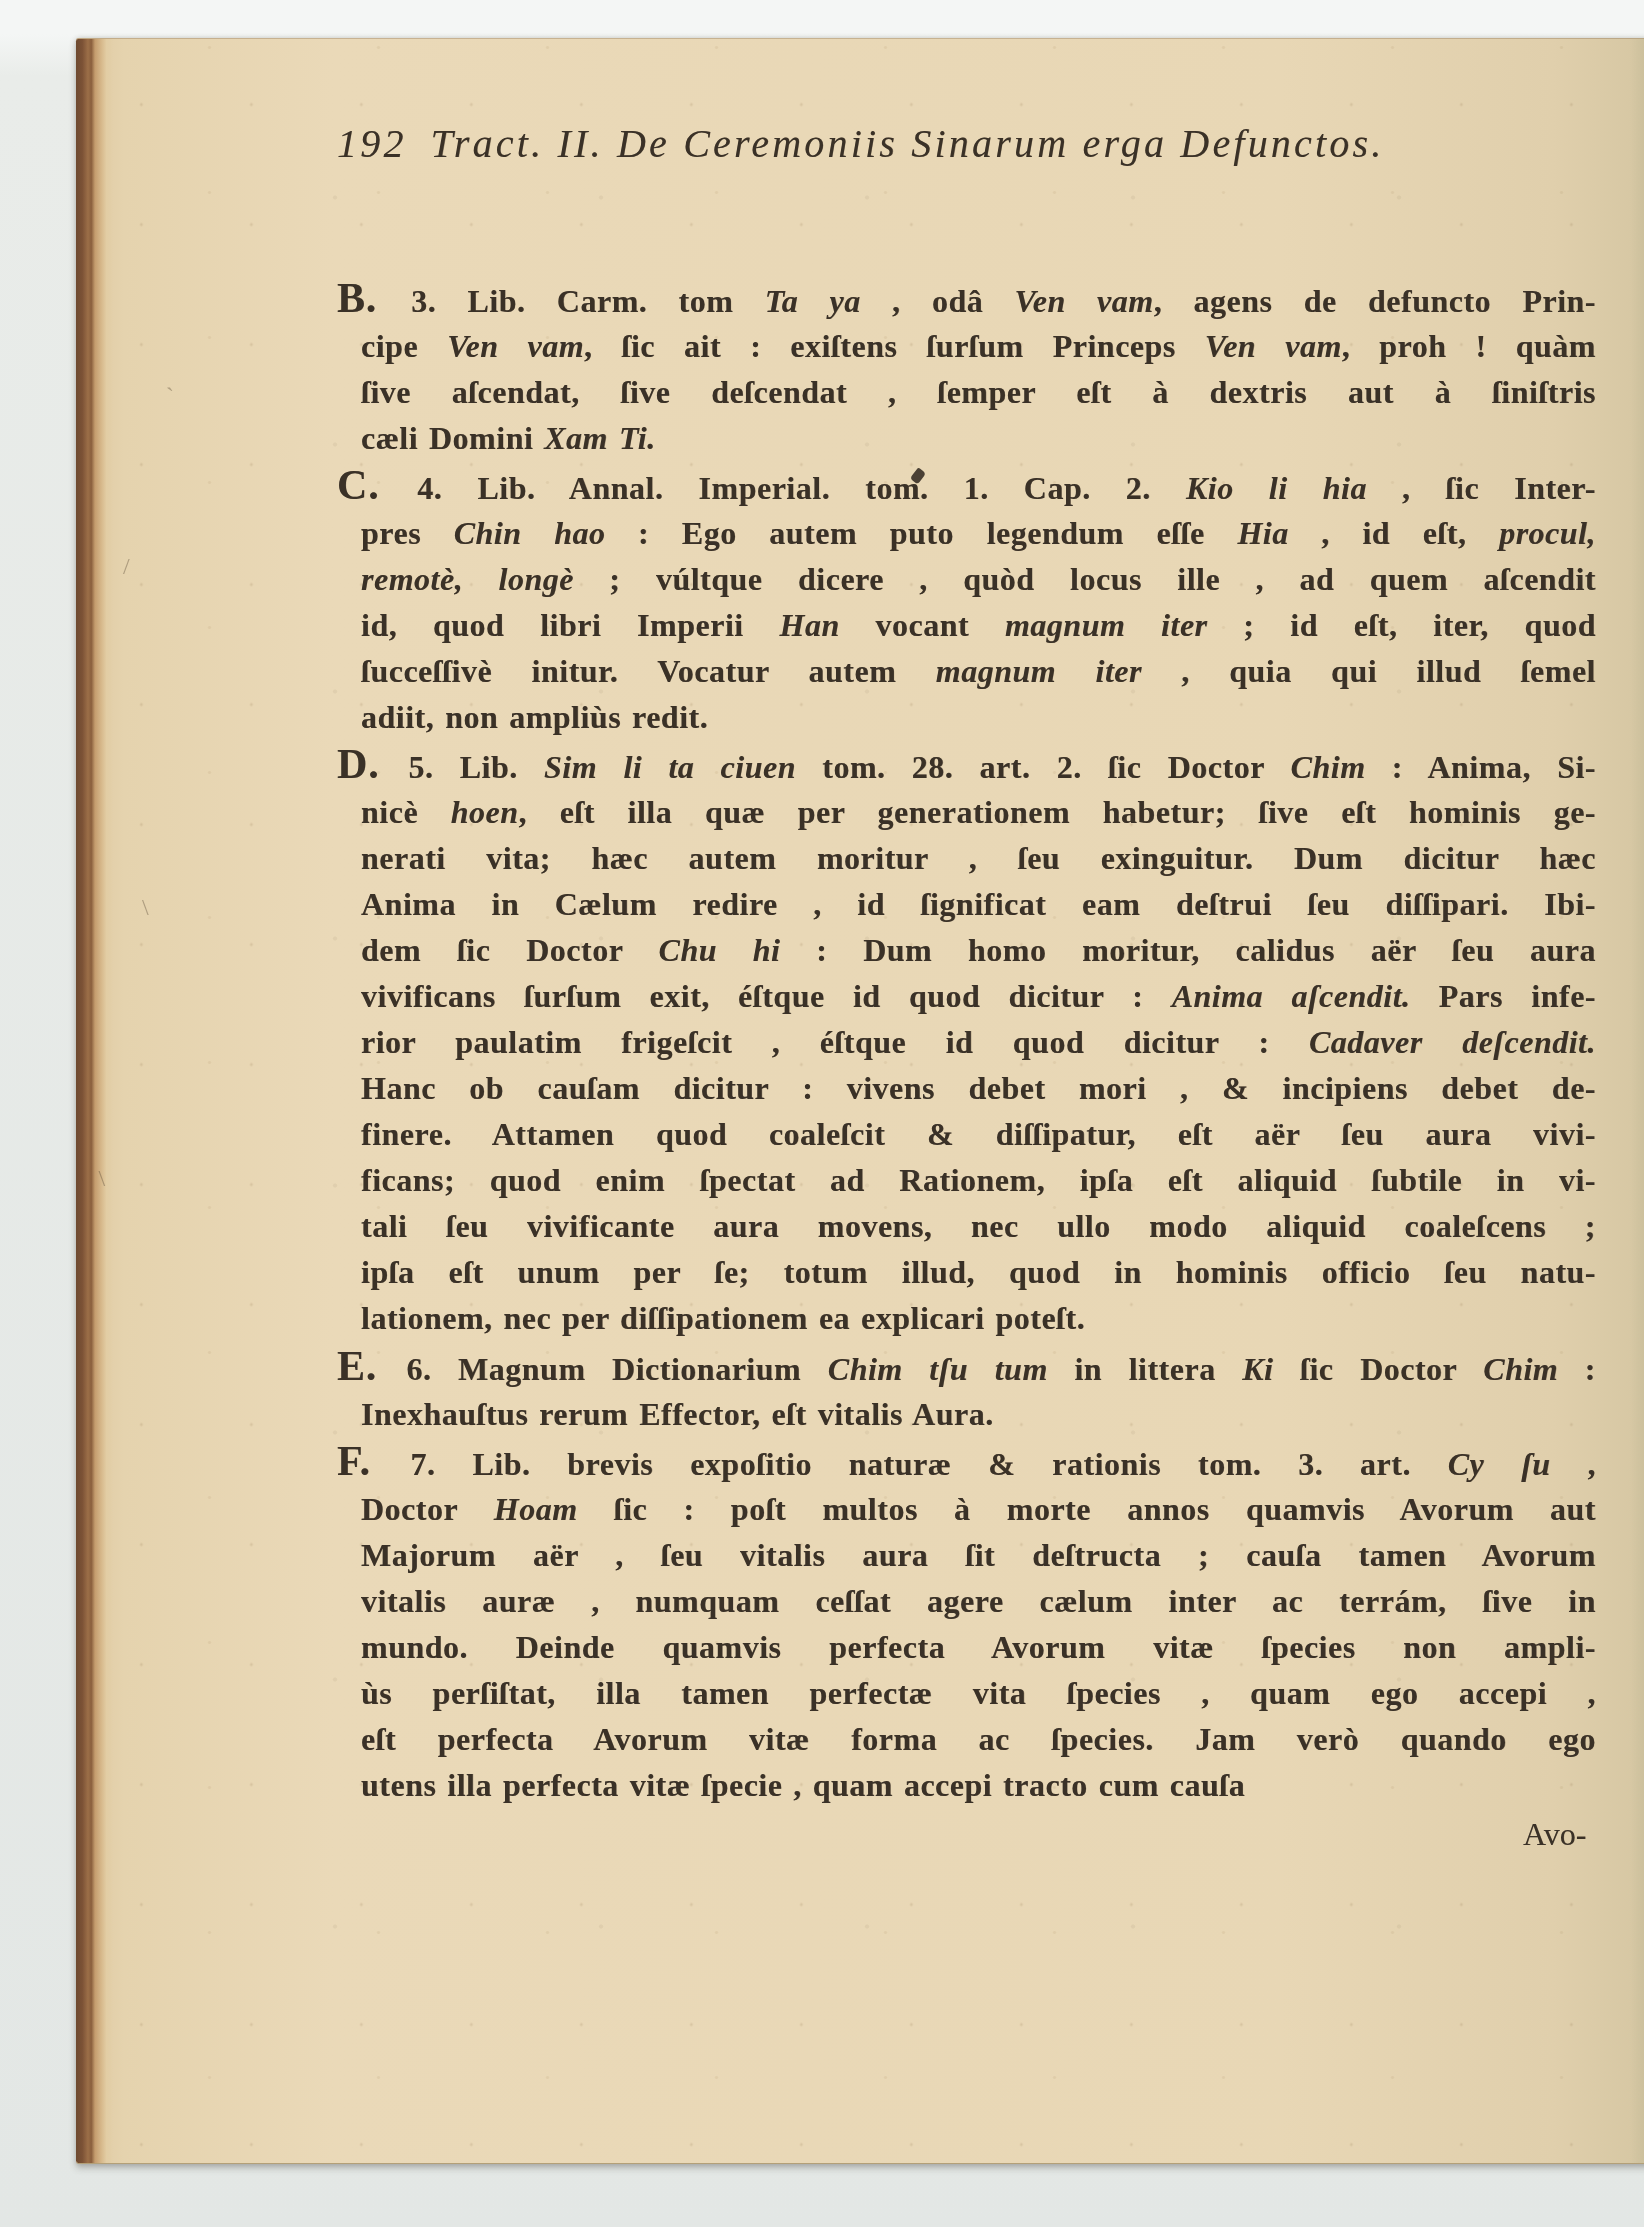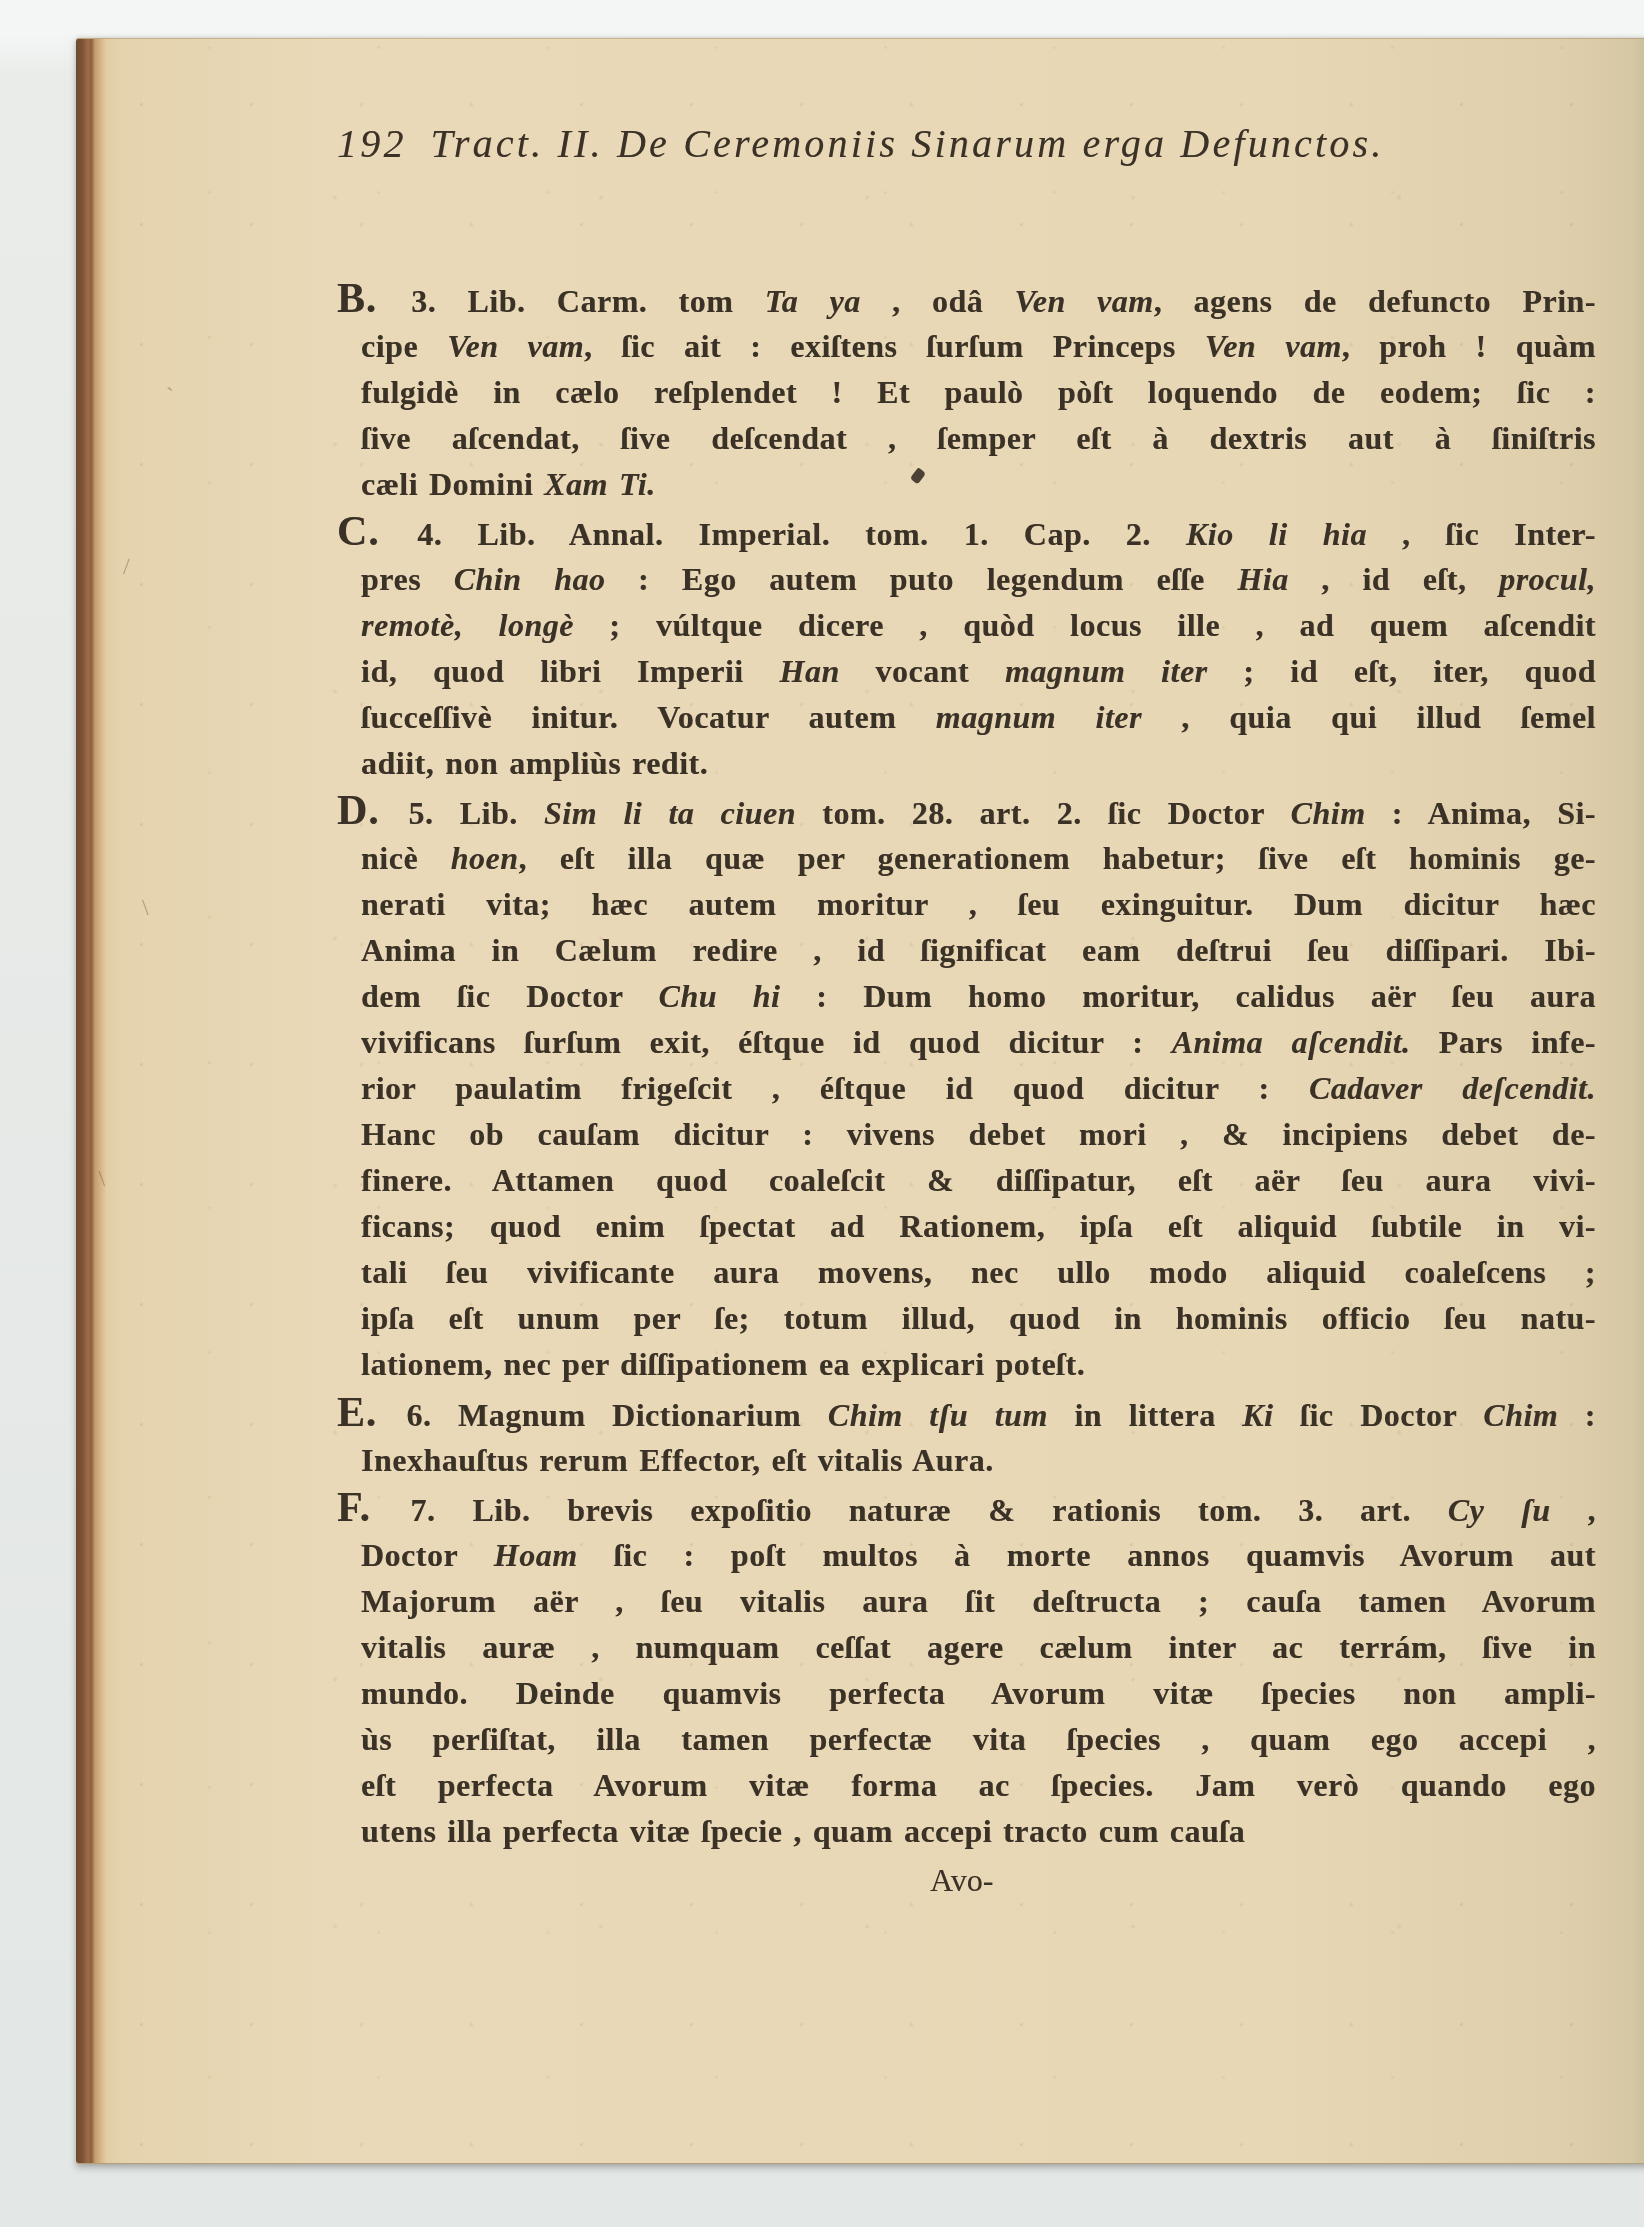--- a/index.html
+++ b/index.html
@@ -53,21 +53,21 @@
     white-space:nowrap; text-shadow:0.3px 0.3px 0.6px rgba(70,55,40,.45);
   }
   .running-head .pagenum{ margin-right:24px; }
   .textblock{ margin-top:108px; font-size:32px; letter-spacing:0.5px; word-spacing:2.4px;
     text-shadow:0.3px 0.3px 0.6px rgba(70,55,40,.45); }
   .para{ margin:0 0 3.2px 0; padding-left:24px; }
   .line{ line-height:46px; height:46px; text-align:justify; text-align-last:justify; white-space:normal;font-weight:bold; }
   .line.first{ text-indent:-24px; }
   .line.last{ text-align-last:left; }
   .plabel{ font-size:42px; line-height:1; letter-spacing:0.8px; }
-  .catchword-row{ text-align:center; font-size:32px; line-height:46px; padding-right:9.6px;
+  .catchword-row{ text-align:right; font-size:32px; line-height:46px; padding-right:9.6px;
     text-shadow:0.3px 0.3px 0.6px rgba(70,55,40,.45); }
   .frag{
     position:absolute; right:4.8px; width:42px; text-align:right;
     font-size:25px; line-height:27px; color:rgba(58,48,38,.55); letter-spacing:0.8px;
     font-style:italic; pointer-events:none;
   }
   .mark{
     position:absolute; font-size:24px; color:rgba(90,75,55,.40); pointer-events:none;
   }
   .ink-blot{
@@ -85,21 +85,20 @@
 
     <div class="content">
       <div class="running-head">
         <span class="pagenum">192</span><span>Tract. II. De Ceremoniis Sinarum erga Defunctos.</span>
       </div>
 
       <div class="textblock" id="textblock">
           <div class="para">
             <div class="line first"><span class="plabel">B. </span>3. Lib. Carm. tom <i>Ta ya</i> , odâ <i>Ven vam</i>, agens de defuncto Prin-</div>
             <div class="line">cipe <i>Ven vam</i>, ſic ait : exiſtens ſurſum Princeps <i>Ven vam</i>, proh ! quàm</div>
-            <div class="line">fulgidè in cælo reſplendet ! Et paulò pòſt loquendo de eodem; ſic :</div>
             <div class="line">ſive aſcendat, ſive deſcendat , ſemper eſt à dextris aut à ſiniſtris</div>
             <div class="line last">cæli Domini <i>Xam Ti.</i></div>
           </div>
           <div class="para">
             <div class="line first"><span class="plabel">C. </span>4. Lib. Annal. Imperial. tom. 1. Cap. 2. <i>Kio li hia</i> , ſic Inter-</div>
             <div class="line">pres <i>Chin hao</i> : Ego autem puto legendum eſſe <i>Hia</i> , id eſt, <i>procul,</i></div>
             <div class="line"><i>remotè, longè</i> ; vúltque dicere , quòd locus ille , ad quem aſcendit</div>
             <div class="line">id, quod libri Imperii <i>Han</i> vocant <i>magnum iter</i> ; id eſt, iter, quod</div>
             <div class="line">ſucceſſivè initur. Vocatur autem <i>magnum iter</i> , quia qui illud ſemel</div>
             <div class="line last">adiit, non ampliùs redit.</div>

